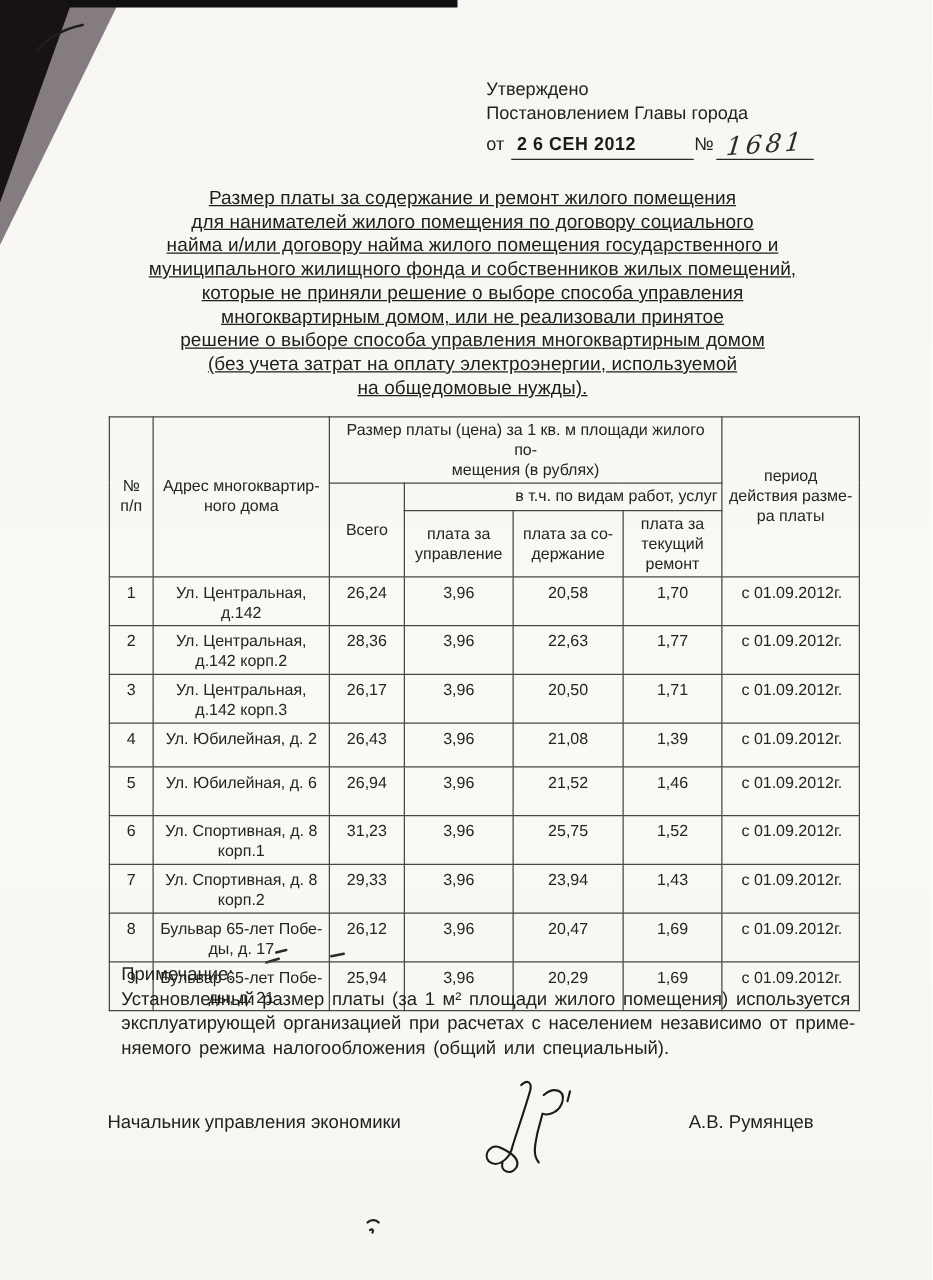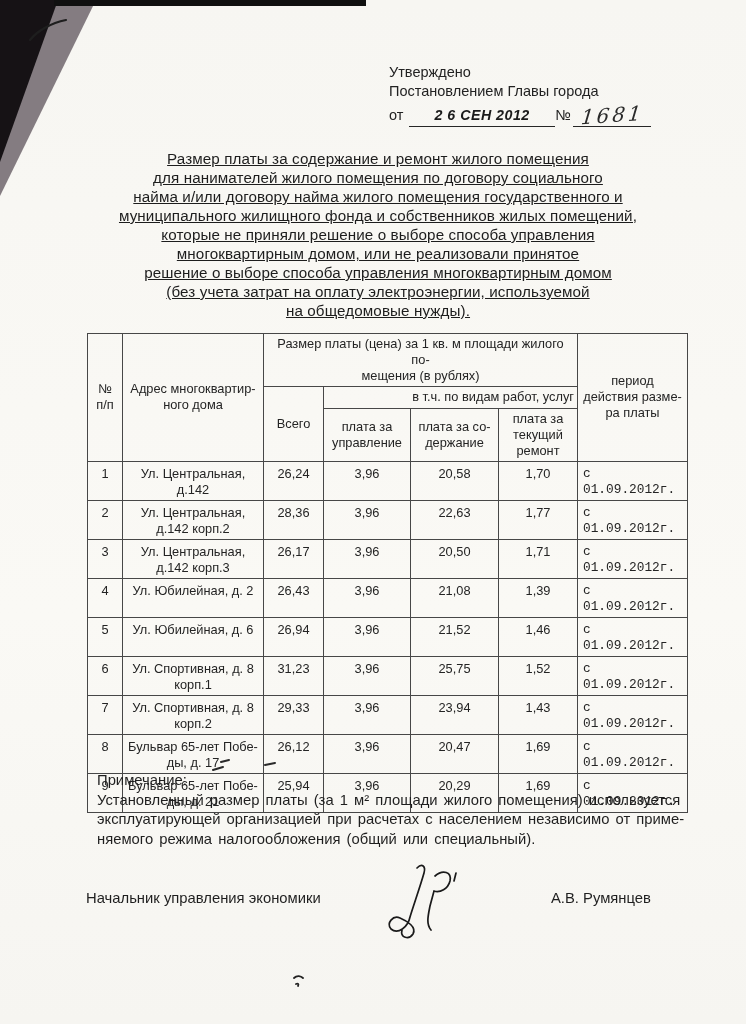--- a/index.html
+++ b/index.html
@@ -16,37 +16,37 @@
   .artifact-top-strip { position:absolute; left:54px; top:0; width:312px; height:6px; background:#101010; }
   .artifact-wedge-gray { position:absolute; left:0; top:0; width:96px; height:196px; background:#847c81; clip-path:polygon(0 0,100% 0,0 100%); }
   .artifact-wedge-dark { position:absolute; left:0; top:0; width:58px; height:162px; background:#161215; clip-path:polygon(0 0,100% 0,0 100%); }
   .artifact-pen-mark { position:absolute; left:27px; top:17px; }
   .artifact-table-scribble { position:absolute; left:203px; top:758px; }
   .artifact-bottom-mark { position:absolute; left:290px; top:974px; }
 
   
   .approval { position:absolute; left:389px; top:63px; width:340px; font-size:14.5px; line-height:19px; color:#222; }
   .approval-row { margin-top:3px; white-space:nowrap; }
-  .stamp-line { display:inline-block; border-bottom:1.6px solid #262626; min-width:146px; text-align:center; margin-left:6px; padding:0 2px 1px 2px;font-style:italic; }
+  .stamp-line { display:inline-block; border-bottom:1.6px solid #262626; min-width:146px; text-align:left; margin-left:6px; padding:0 2px 1px 2px; }
   .date-stamp { display:inline-block; font-weight:bold; font-size:15px; letter-spacing:.5px; transform:scaleX(.95); color:#1b1b1b; }
   .num-line { display:inline-block; border-bottom:1.6px solid #262626; min-width:78px; text-align:center; margin-left:2px; padding:0 4px 1px 4px; }
   .handwritten { display:inline-block; font-family:"DejaVu Serif", serif; font-style:italic; font-size:20px; letter-spacing:3px; color:#2a2a2a; transform:rotate(-4deg) skewX(-10deg); position:relative; top:2px; }
 
   
   .doc-title { position:absolute; left:58px; top:149px; width:640px; text-align:center; font-size:15.2px; line-height:19px; color:#1d1d1d; letter-spacing:.1px;text-decoration:underline; }
 
   
   .rates-table { position:absolute; left:87px; top:333px; width:600px; border-collapse:collapse; table-layout:fixed; font-size:12.8px; line-height:1.25; color:#242424; }
   .rates-table td { border:1.4px solid #474747; vertical-align:middle; text-align:center; padding:2px 3px; }
   .rates-table .hdr { font-size:12.8px; }
   .rates-table .works-group { text-align:right; padding-left:6px; }
   .rates-table tbody td { vertical-align:top; padding-top:4px; }
   .rates-table tbody tr { height:35px; }
   .rates-table tbody tr.tall { height:39px; }
-  .rates-table tbody td.period-cell { text-align:left; padding-left:5px;font-family:Liberation Mono, monospace; }
+  .rates-table tbody td.period-cell { text-align:center; padding-left:5px; }
   .row-h1 { height:40px; }
   .row-h2 { height:22px; }
   .row-h3 { height:50px; }
 
   
   .note { position:absolute; left:97px; top:771px; width:632px; font-size:14.8px; line-height:19.5px; color:#1f1f1f; }
   .note-text { word-spacing:2px; }
 
   
   .sig-position { position:absolute; left:86px; top:890px; font-size:14.8px; color:#1f1f1f; }

